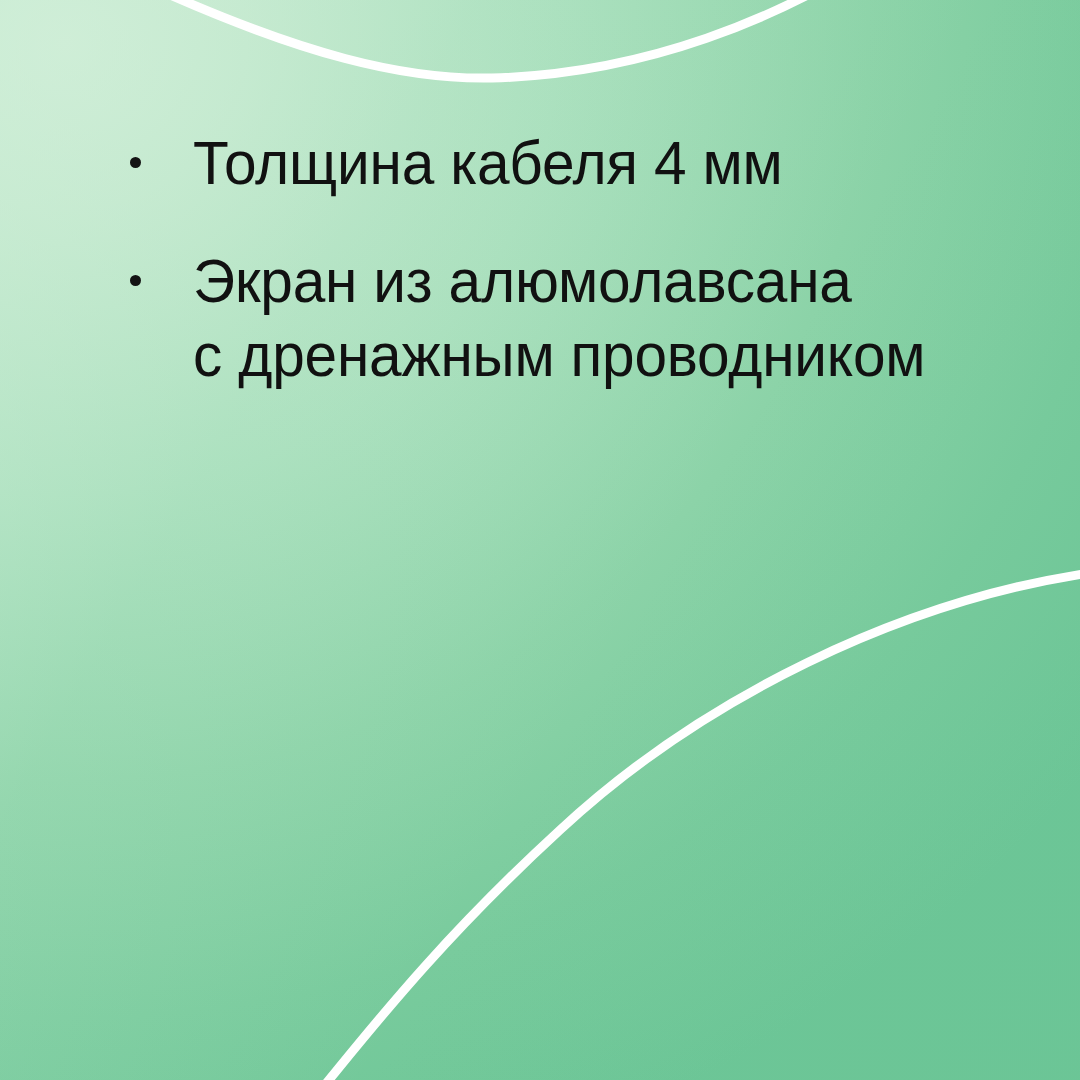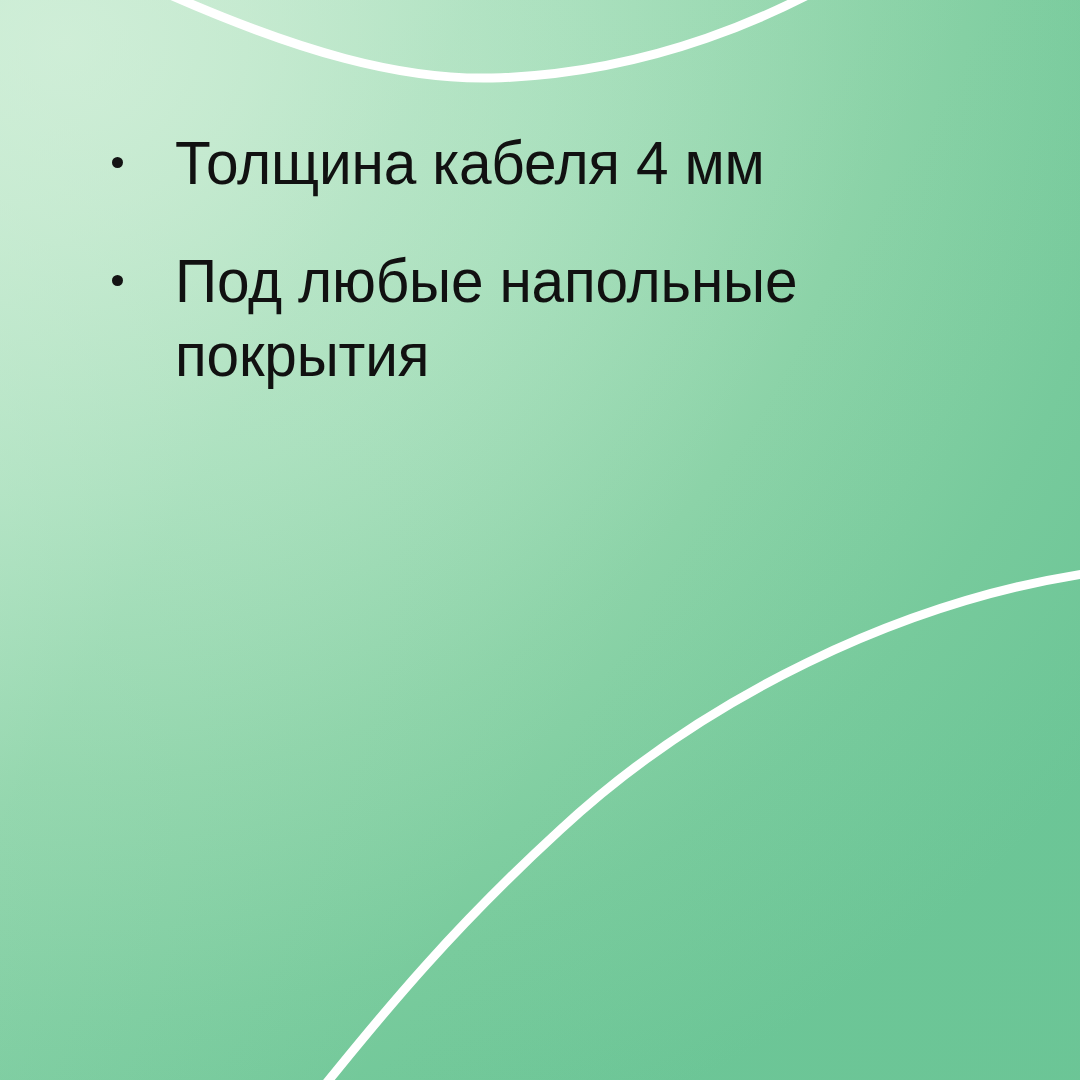--- a/index.html
+++ b/index.html
@@ -41,20 +41,21 @@
   #decor-arcs {
     position: absolute;
     inset: 0;
     pointer-events: none;
   }
 
   #content {
     position: absolute;
     inset: 0;
     padding: 0;
+    margin-left: 18px;
   }
 
   .bullet-list {
     position: absolute;
     left: 112px;
     top: 126px;
     right: 40px;
     list-style: none;
     margin: 0;
     padding: 0;
@@ -109,26 +110,26 @@
   </svg>
 
   <div id="content">
     <ul class="bullet-list">
 
       <li class="bullet-item">
         <span class="bullet-dot"></span>
         <span class="bullet-text">Толщина кабеля 4 мм</span>
       </li>
 
+      <li class="bullet-item">
+        <span class="bullet-dot"></span>
+        <span class="bullet-text">Экран из алюмолавсана
+с дренажным проводником</span>
+      </li>
 
 
 
-      <li class="bullet-item">
-        <span class="bullet-dot"></span>
-        <span class="bullet-text">Под любые напольные
-покрытия</span>
-      </li>
 
 
     </ul>
   </div>
 
 </div>
 
 </body></html>

